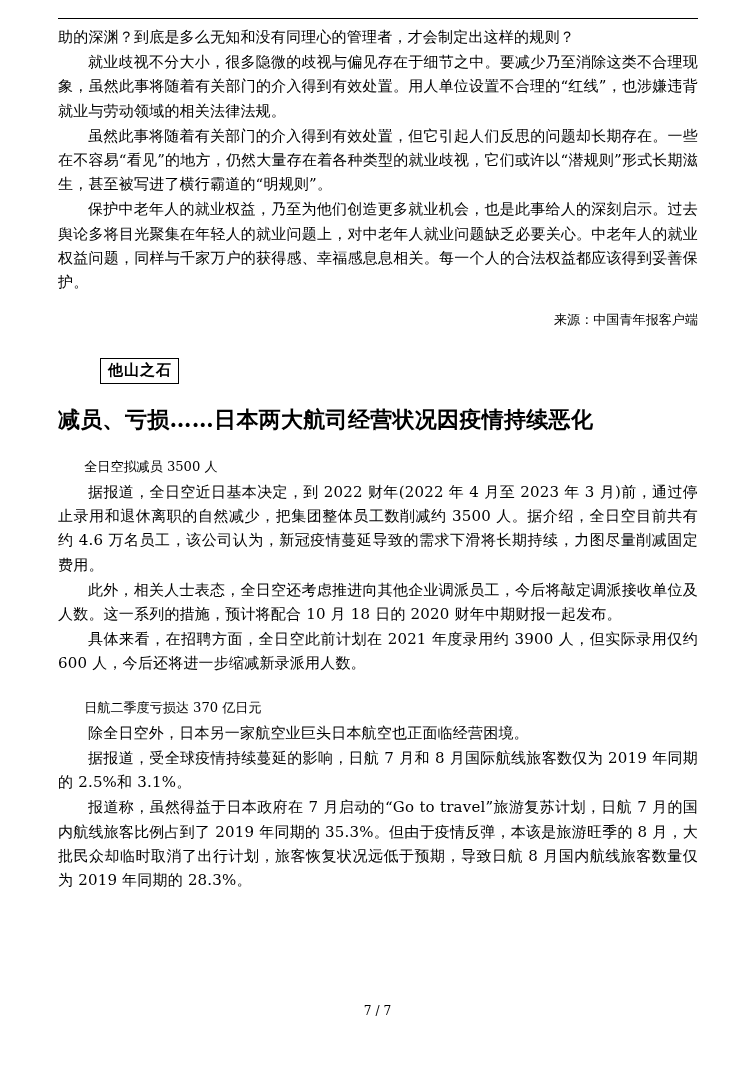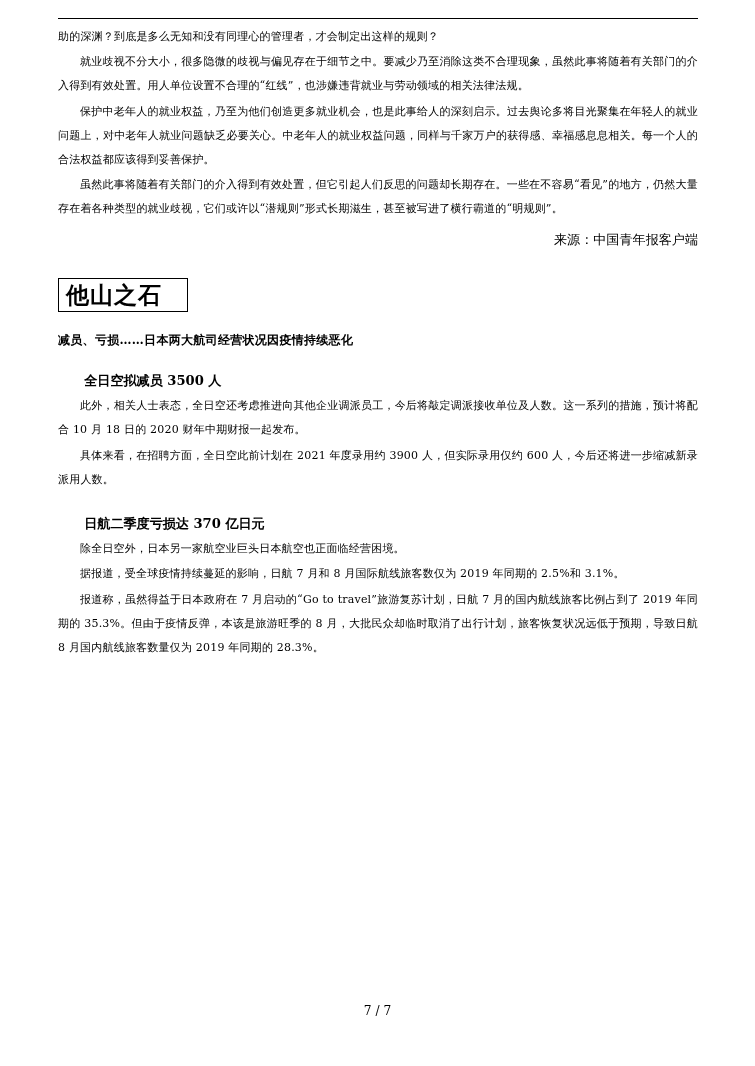--- a/index.html
+++ b/index.html
@@ -25,62 +25,63 @@
     top: 18px;
     width: 640px;
   }
   .rule {
     border-top: 1px solid #000;
     width: 100%;
     margin: 0 0 6px 0;
   }
   p.body {
     margin: 0 0 1px 0;
-    font-size: 11px;
+    font-size: 15px;
     line-height: 24.2px;
     text-align: justify;
     text-justify: inter-ideograph;
     font-family: "DejaVu Serif", serif;
     letter-spacing: 0.2px;
   }
   p.indent {
     text-indent: 2em;
   }
   .source {
-    margin: 6px 0 0 0;
+    margin: 14px 0 0 0;
     font-size: 13.1px;
     line-height: 24.2px;
     text-align: right;
     font-family: "DejaVu Serif", serif;
   }
   .section-box {
     display: inline-block;
     border: 1.5px solid #000;
-    padding: 3px 25px 4px 7px;
-    font-size: 23px;
+    padding: 3px 6px 4px 7px;
+    font-size: 15px;
     font-weight: bold;
     font-family: "DejaVu Serif", serif;
     letter-spacing: 1px;
     line-height: 1.1;
+    margin-left: 42px;
   }
   .section-wrap {
     margin: 26px 0 20px 0;
   }
   h2.article-title {
     margin: 0 0 14px 0;
-    font-size: 12px;
+    font-size: 22px;
     font-weight: bold;
     font-family: "DejaVu Serif", serif;
     letter-spacing: 0.3px;
     line-height: 1.4;
   }
   h3.sub-head {
     margin: 20px 0 1px 0;
     font-size: 13.1px;
-    font-weight: bold;
+    font-weight: normal;
     font-family: "DejaVu Serif", serif;
     line-height: 24.2px;
     text-indent: 2em;
   }
   .page-number {
     position: absolute;
     left: 0;
     right: 0;
     top: 1004px;
     text-align: center;
@@ -91,32 +92,33 @@
 </head>
 <body>
 
 <div class="page">
   <div class="content">
 
     <div class="rule"></div>
 
     <p class="body">助的深渊？到底是多么无知和没有同理心的管理者，才会制定出这样的规则？</p>
     <p class="body indent">就业歧视不分大小，很多隐微的歧视与偏见存在于细节之中。要减少乃至消除这类不合理现象，虽然此事将随着有关部门的介入得到有效处置。用人单位设置不合理的“红线”，也涉嫌违背就业与劳动领域的相关法律法规。</p>
+    <p class="body indent">虽然此事将随着有关部门的介入得到有效处置，但它引起人们反思的问题却长期存在。一些在不容易“看见”的地方，仍然大量存在着各种类型的就业歧视，它们或许以“潜规则”形式长期滋生，甚至被写进了横行霸道的“明规则”。</p>
     <p class="body indent">保护中老年人的就业权益，乃至为他们创造更多就业机会，也是此事给人的深刻启示。过去舆论多将目光聚集在年轻人的就业问题上，对中老年人就业问题缺乏必要关心。中老年人的就业权益问题，同样与千家万户的获得感、幸福感息息相关。每一个人的合法权益都应该得到妥善保护。</p>
-    <p class="body indent">虽然此事将随着有关部门的介入得到有效处置，但它引起人们反思的问题却长期存在。一些在不容易“看见”的地方，仍然大量存在着各种类型的就业歧视，它们或许以“潜规则”形式长期滋生，甚至被写进了横行霸道的“明规则”。</p>
 
     <p class="source">来源：中国青年报客户端</p>
 
     <div class="section-wrap">
       <span class="section-box">他山之石</span>
     </div>
 
     <h2 class="article-title">减员、亏损……日本两大航司经营状况因疫情持续恶化</h2>
 
     <h3 class="sub-head">全日空拟减员 3500 人</h3>
+    <p class="body indent">据报道，全日空近日基本决定，到 2022 财年(2022 年 4 月至 2023 年 3 月)前，通过停止录用和退休离职的自然减少，把集团整体员工数削减约 3500 人。据介绍，全日空目前共有约 4.6 万名员工，该公司认为，新冠疫情蔓延导致的需求下滑将长期持续，力图尽量削减固定费用。</p>
     <p class="body indent">此外，相关人士表态，全日空还考虑推进向其他企业调派员工，今后将敲定调派接收单位及人数。这一系列的措施，预计将配合 10 月 18 日的 2020 财年中期财报一起发布。</p>
     <p class="body indent">具体来看，在招聘方面，全日空此前计划在 2021 年度录用约 3900 人，但实际录用仅约 600 人，今后还将进一步缩减新录派用人数。</p>
     <h3 class="sub-head">日航二季度亏损达 370 亿日元</h3>
     <p class="body indent">除全日空外，日本另一家航空业巨头日本航空也正面临经营困境。</p>
     <p class="body indent">据报道，受全球疫情持续蔓延的影响，日航 7 月和 8 月国际航线旅客数仅为 2019 年同期的 2.5%和 3.1%。</p>
     <p class="body indent">报道称，虽然得益于日本政府在 7 月启动的“Go to travel”旅游复苏计划，日航 7 月的国内航线旅客比例占到了 2019 年同期的 35.3%。但由于疫情反弹，本该是旅游旺季的 8 月，大批民众却临时取消了出行计划，旅客恢复状况远低于预期，导致日航 8 月国内航线旅客数量仅为 2019 年同期的 28.3%。</p>
 
   </div>
 
   <div class="page-number">7 / 7</div>

